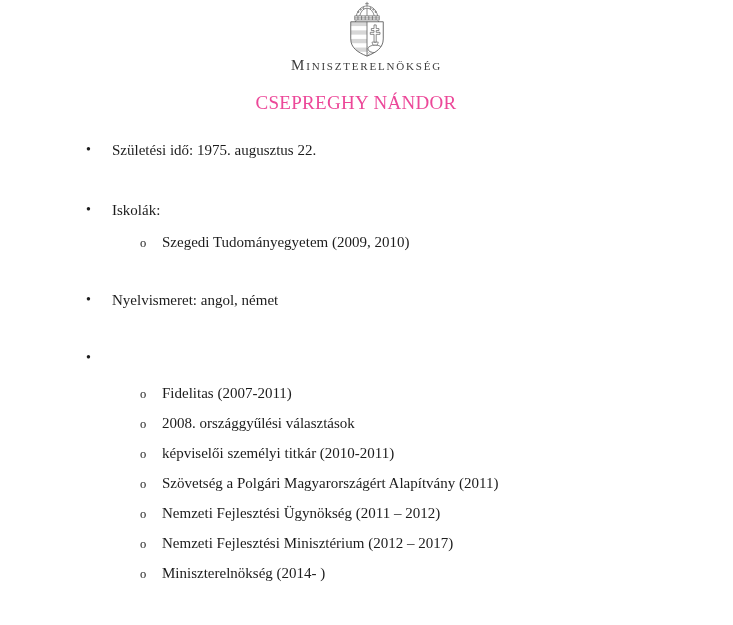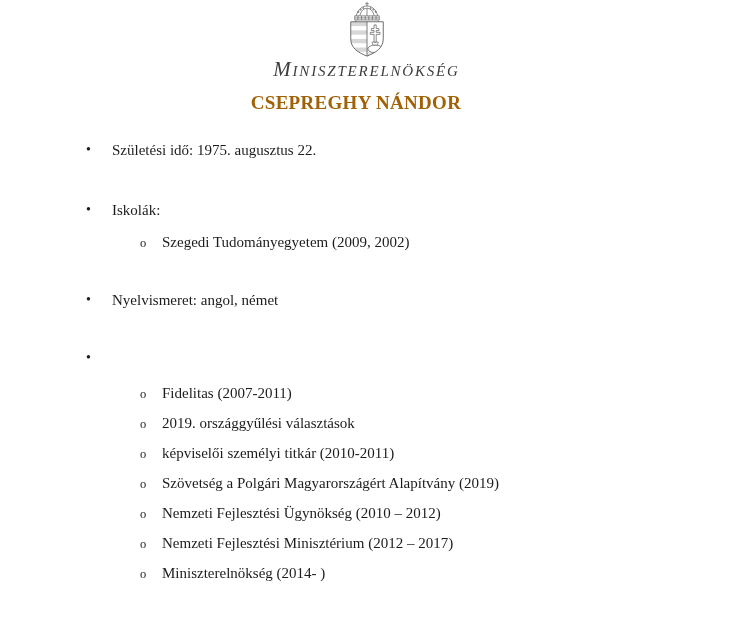--- a/index.html
+++ b/index.html
@@ -9,32 +9,31 @@
     background:#ffffff;
     font-family:"Liberation Serif","DejaVu Serif",serif;
     color:#1c1c1c;
     overflow:hidden;
   }
   .logo{position:absolute;left:347px;top:1px;}
   .org-name{
     position:absolute;top:57px;left:0;width:733px;
     text-align:center;
     font-variant:small-caps;
-    font-size:21px;
+    font-size:15px;
     letter-spacing:1.8px;
     color:#3d3d3d;
-    font-style:italic;
   }
   .doc-title{
     position:absolute;top:92px;left:0;width:712px;
     text-align:center;
-    font-weight:bold;
+    font-weight:normal;
     font-size:19px;
     letter-spacing:0.3px;
-    color:#a16207;
+    color:#ec4899;
   }
   .row{
     position:absolute;
     display:flex;
     align-items:flex-start;
     font-size:15px;
     line-height:20px;
     white-space:nowrap;
   }
   .row.main{left:86px;}
@@ -106,50 +105,50 @@
     <span class="marker">•</span>
     <span class="txt">Születési idő: 1975. augusztus 22.</span>
   </div>
 
   <div class="row main" style="top:200px">
     <span class="marker">•</span>
     <span class="txt">Iskolák:</span>
   </div>
   <div class="row sub" style="top:232px">
     <span class="marker">o</span>
-    <span class="txt">Szegedi Tudományegyetem (2009, 2002)</span>
+    <span class="txt">Szegedi Tudományegyetem (2009, 2010)</span>
   </div>
 
   <div class="row main" style="top:290px">
     <span class="marker">•</span>
     <span class="txt">Nyelvismeret: angol, német</span>
   </div>
 
   <div class="row main" style="top:348px">
     <span class="marker">•</span>
   </div>
   <div class="row sub" style="top:383px">
     <span class="marker">o</span>
     <span class="txt">Fidelitas (2007-2011)</span>
   </div>
   <div class="row sub" style="top:413px">
     <span class="marker">o</span>
-    <span class="txt">2019. országgyűlési választások</span>
+    <span class="txt">2008. országgyűlési választások</span>
   </div>
   <div class="row sub" style="top:443px">
     <span class="marker">o</span>
     <span class="txt">képviselői személyi titkár (2010-2011)</span>
   </div>
   <div class="row sub" style="top:473px">
     <span class="marker">o</span>
-    <span class="txt">Szövetség a Polgári Magyarországért Alapítvány (2019)</span>
+    <span class="txt">Szövetség a Polgári Magyarországért Alapítvány (2011)</span>
   </div>
   <div class="row sub" style="top:503px">
     <span class="marker">o</span>
-    <span class="txt">Nemzeti Fejlesztési Ügynökség (2010 – 2012)</span>
+    <span class="txt">Nemzeti Fejlesztési Ügynökség (2011 – 2012)</span>
   </div>
   <div class="row sub" style="top:533px">
     <span class="marker">o</span>
     <span class="txt">Nemzeti Fejlesztési Minisztérium (2012 – 2017)</span>
   </div>
   <div class="row sub" style="top:563px">
     <span class="marker">o</span>
     <span class="txt">Miniszterelnökség (2014- )</span>
   </div>
 

